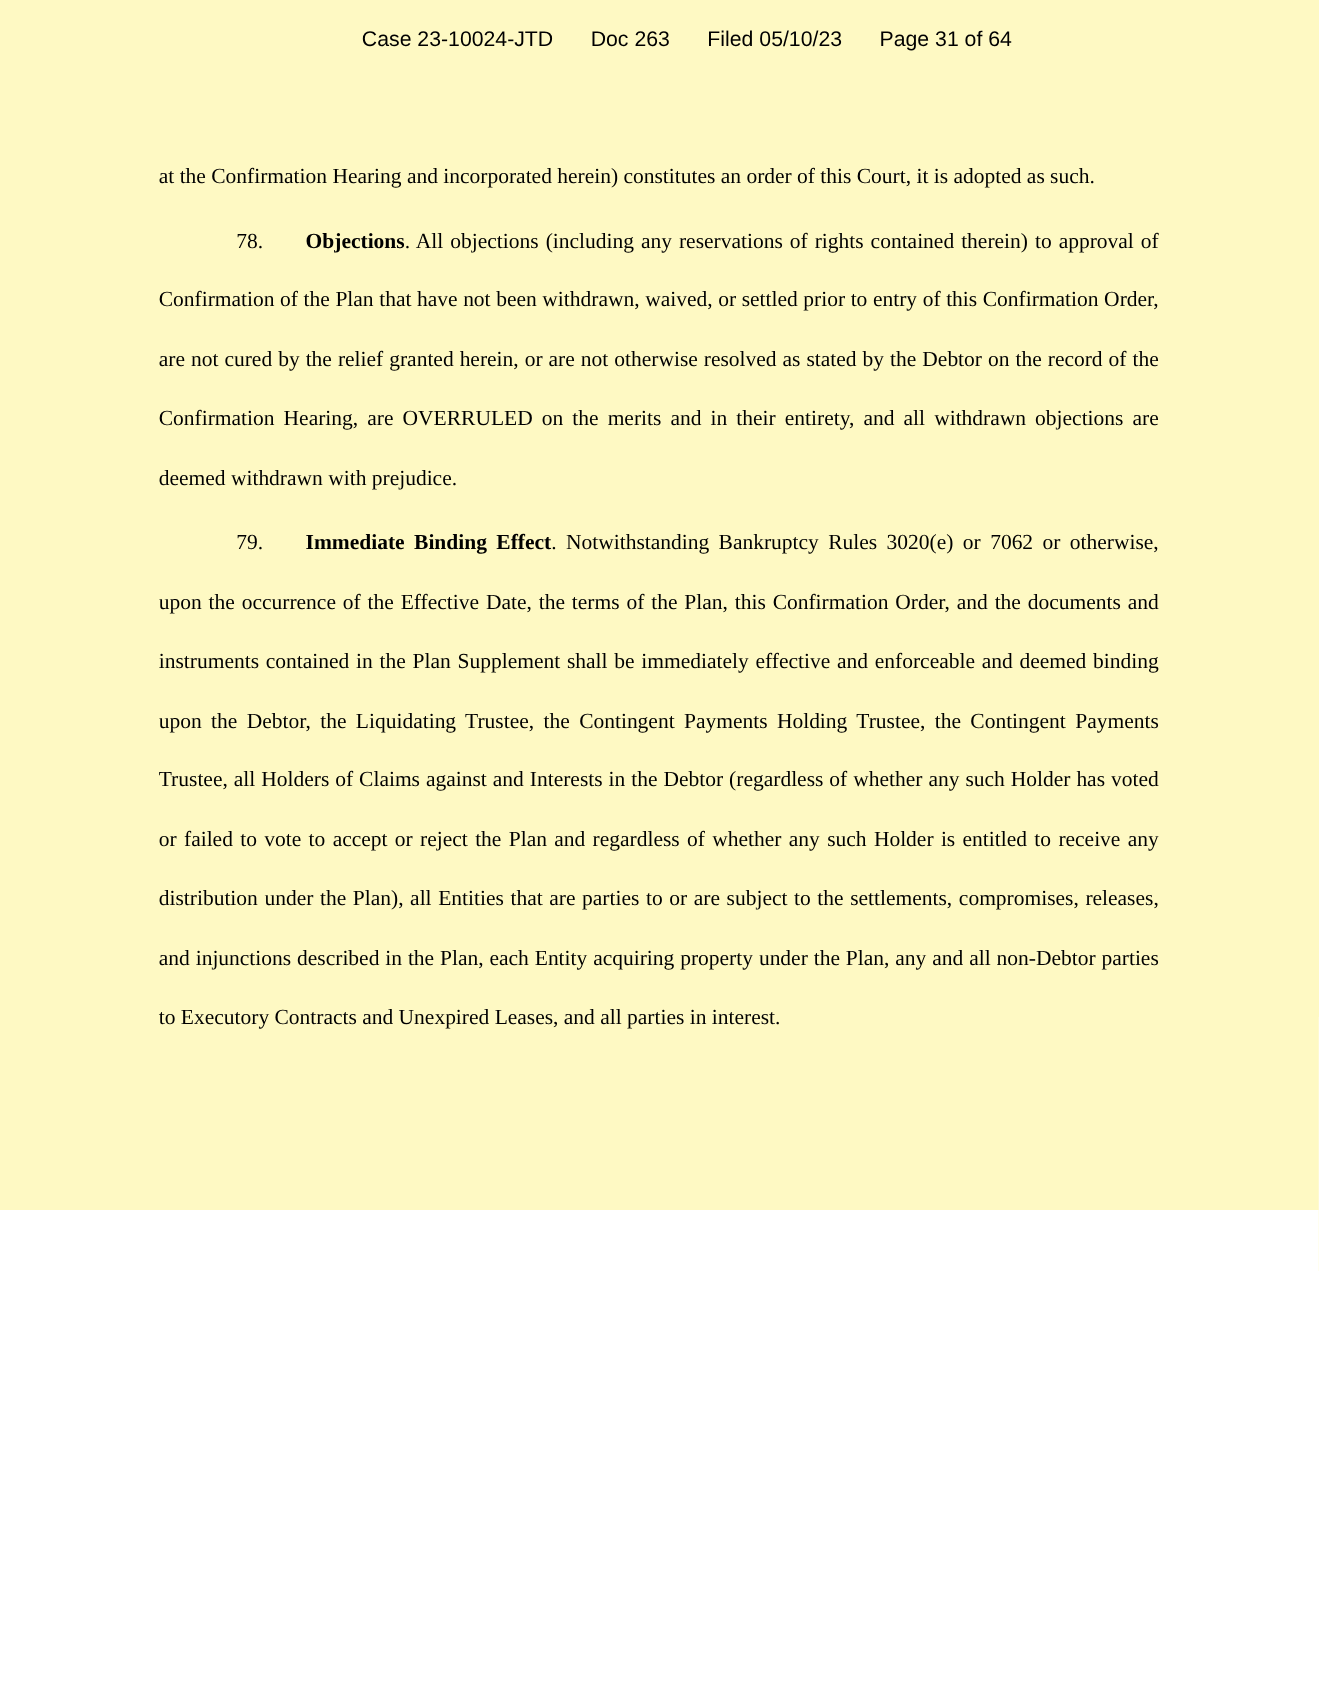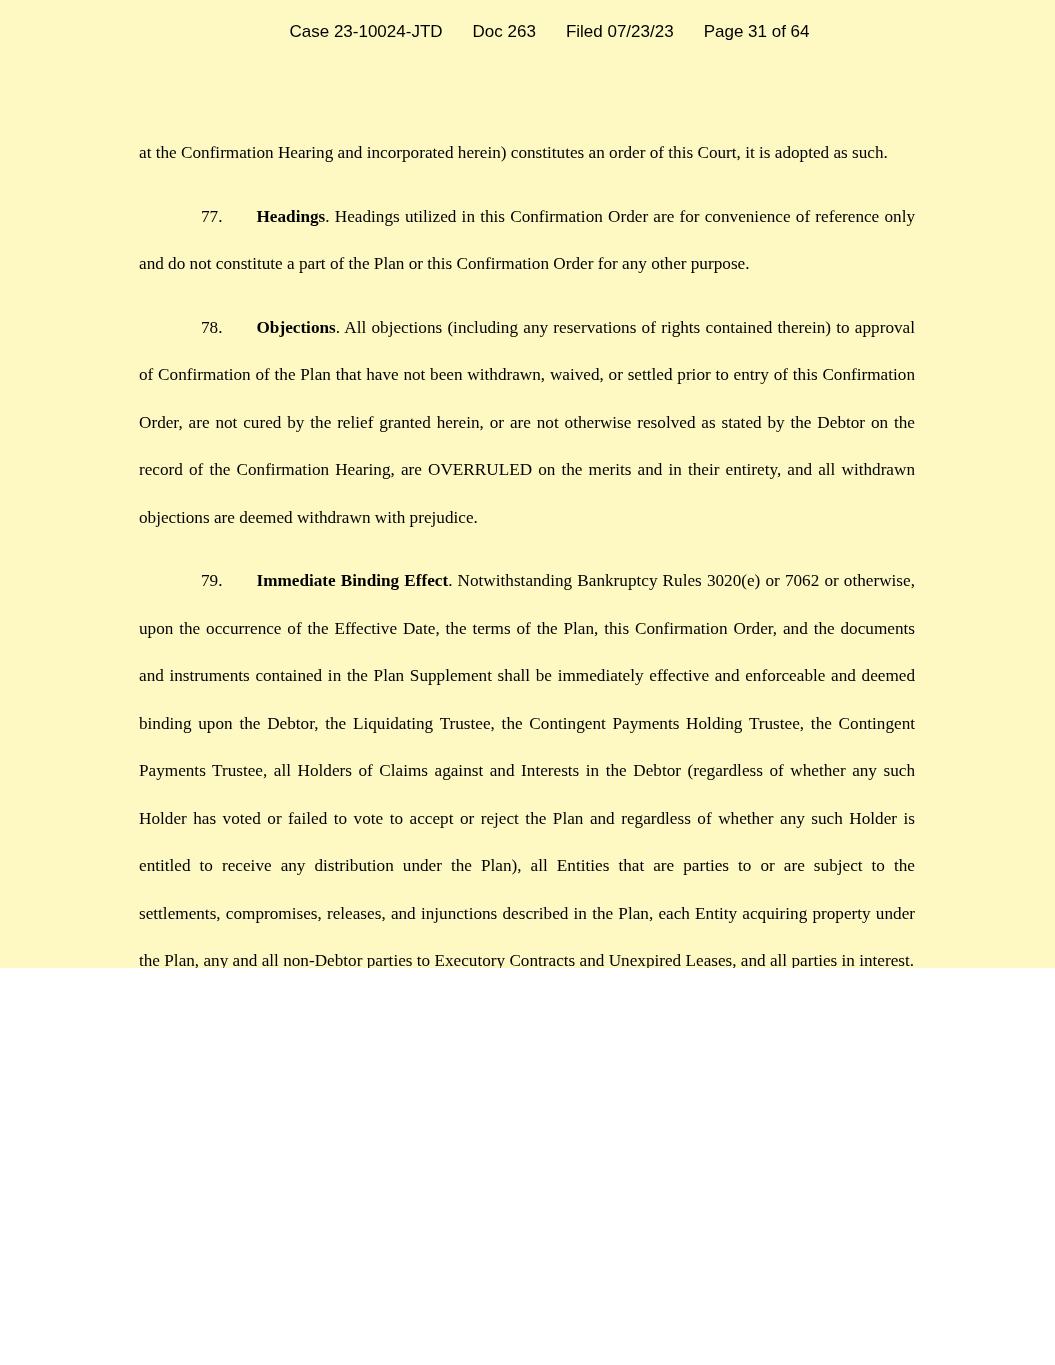--- a/index.html
+++ b/index.html
@@ -28,21 +28,21 @@
   }
   .body-text {
     position: absolute;
     left: 123px;
     width: 808px;
     top: 113px;
     font-size: 17.2px;
     line-height: 47.5px;
     text-align: justify;
   }
-  .para { margin: 16px; padding: 0; }
+  .para { margin: 4px; padding: 0; }
   .para.indent { text-indent: 62px; }
   .bold { font-weight: bold; }
   .tab { display: inline-block; width: 34px; }
   .footer-id {
     position: absolute;
     left: 60px;
     top: 1243px;
     font-size: 19px;
     line-height: 16px;
     text-align: right;
@@ -58,27 +58,26 @@
   }
 </style>
 </head>
 <body>
 
 <div class="page">
 
   <div class="stamp">
     <span>Case 23-10024-JTD</span>
     <span>Doc 263</span>
-    <span>Filed 07/23/23</span>
+    <span>Filed 05/10/23</span>
     <span>Page 31 of 64</span>
   </div>
 
   <div class="body-text">
       <p class="para"><span>at the Confirmation Hearing and incorporated herein) constitutes an order of this Court, it is adopted as such.</span></p>
-      <p class="para indent"><span>77.</span><span class="tab"></span><span class="bold">Headings</span><span>.  Headings utilized in this Confirmation Order are for convenience of reference only and do not constitute a part of the Plan or this Confirmation Order for any other purpose.</span></p>
       <p class="para indent"><span>78.</span><span class="tab"></span><span class="bold">Objections</span><span>.  All objections (including any reservations of rights contained therein) to approval of Confirmation of the Plan that have not been withdrawn, waived, or settled prior to entry of this Confirmation Order, are not cured by the relief granted herein, or are not otherwise resolved as stated by the Debtor on the record of the Confirmation Hearing, are OVERRULED on the merits and in their entirety, and all withdrawn objections are deemed withdrawn with prejudice.</span></p>
       <p class="para indent"><span>79.</span><span class="tab"></span><span class="bold">Immediate Binding Effect</span><span>.  Notwithstanding Bankruptcy Rules 3020(e) or 7062 or otherwise, upon the occurrence of the Effective Date, the terms of the Plan, this Confirmation Order, and the documents and instruments contained in the Plan Supplement shall be immediately effective and enforceable and deemed binding upon the Debtor, the Liquidating Trustee, the Contingent Payments Holding Trustee, the Contingent Payments Trustee, all Holders of Claims against and Interests in the Debtor (regardless of whether any such Holder has voted or failed to vote to accept or reject the Plan and regardless of whether any such Holder is entitled to receive any distribution under the Plan), all Entities that are parties to or are subject to the settlements, compromises, releases, and injunctions described in the Plan, each Entity acquiring property under the Plan, any and all non-Debtor parties to Executory Contracts and Unexpired Leases, and all parties in interest.</span></p>
     </div>
 
   <div class="footer-id">30395810.1</div>
 
   <div class="page-num">31</div>
 
 </div>
 

